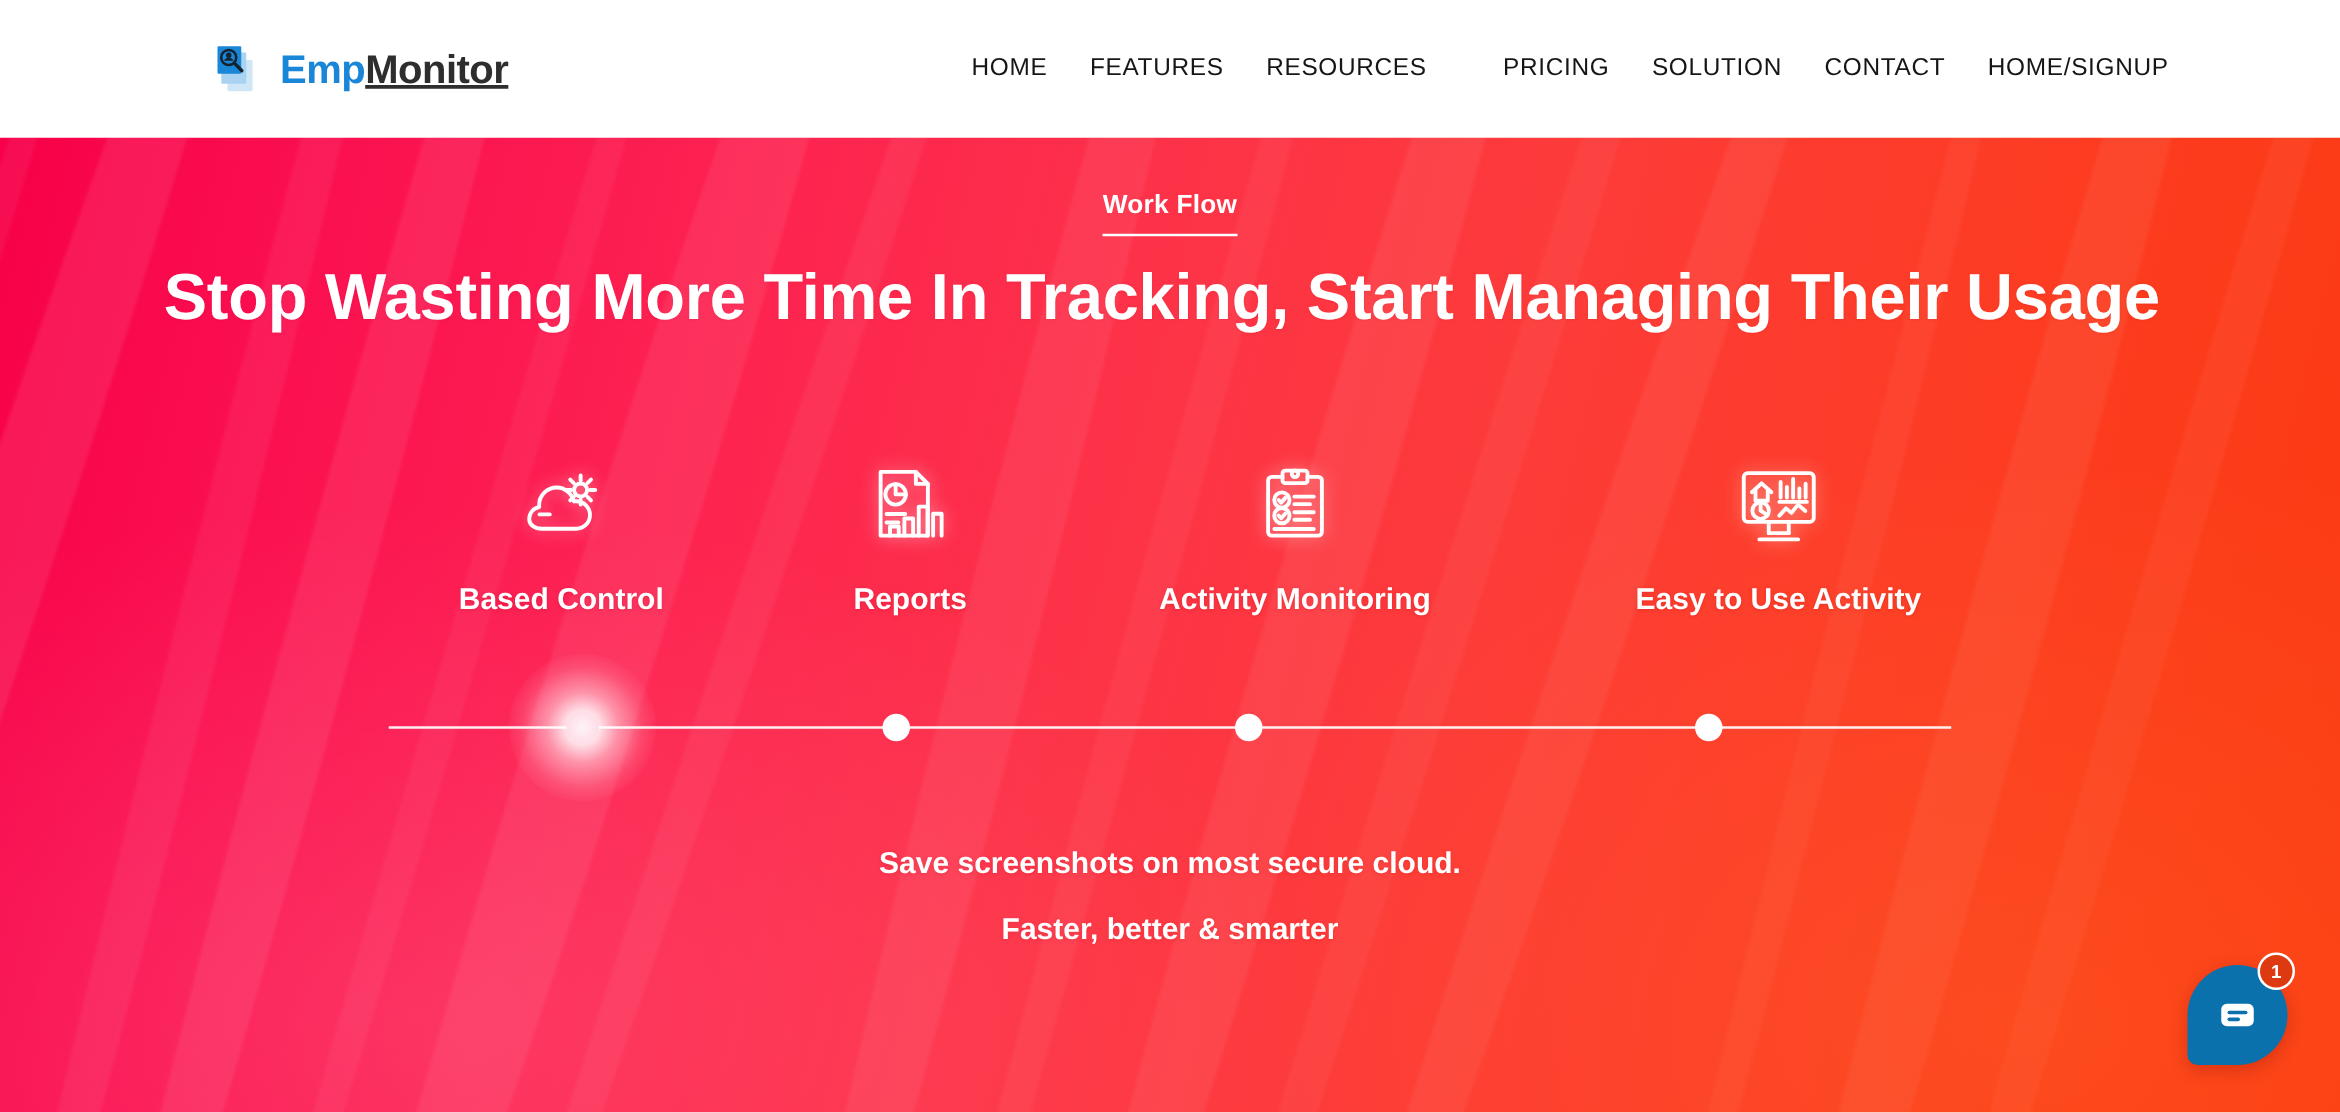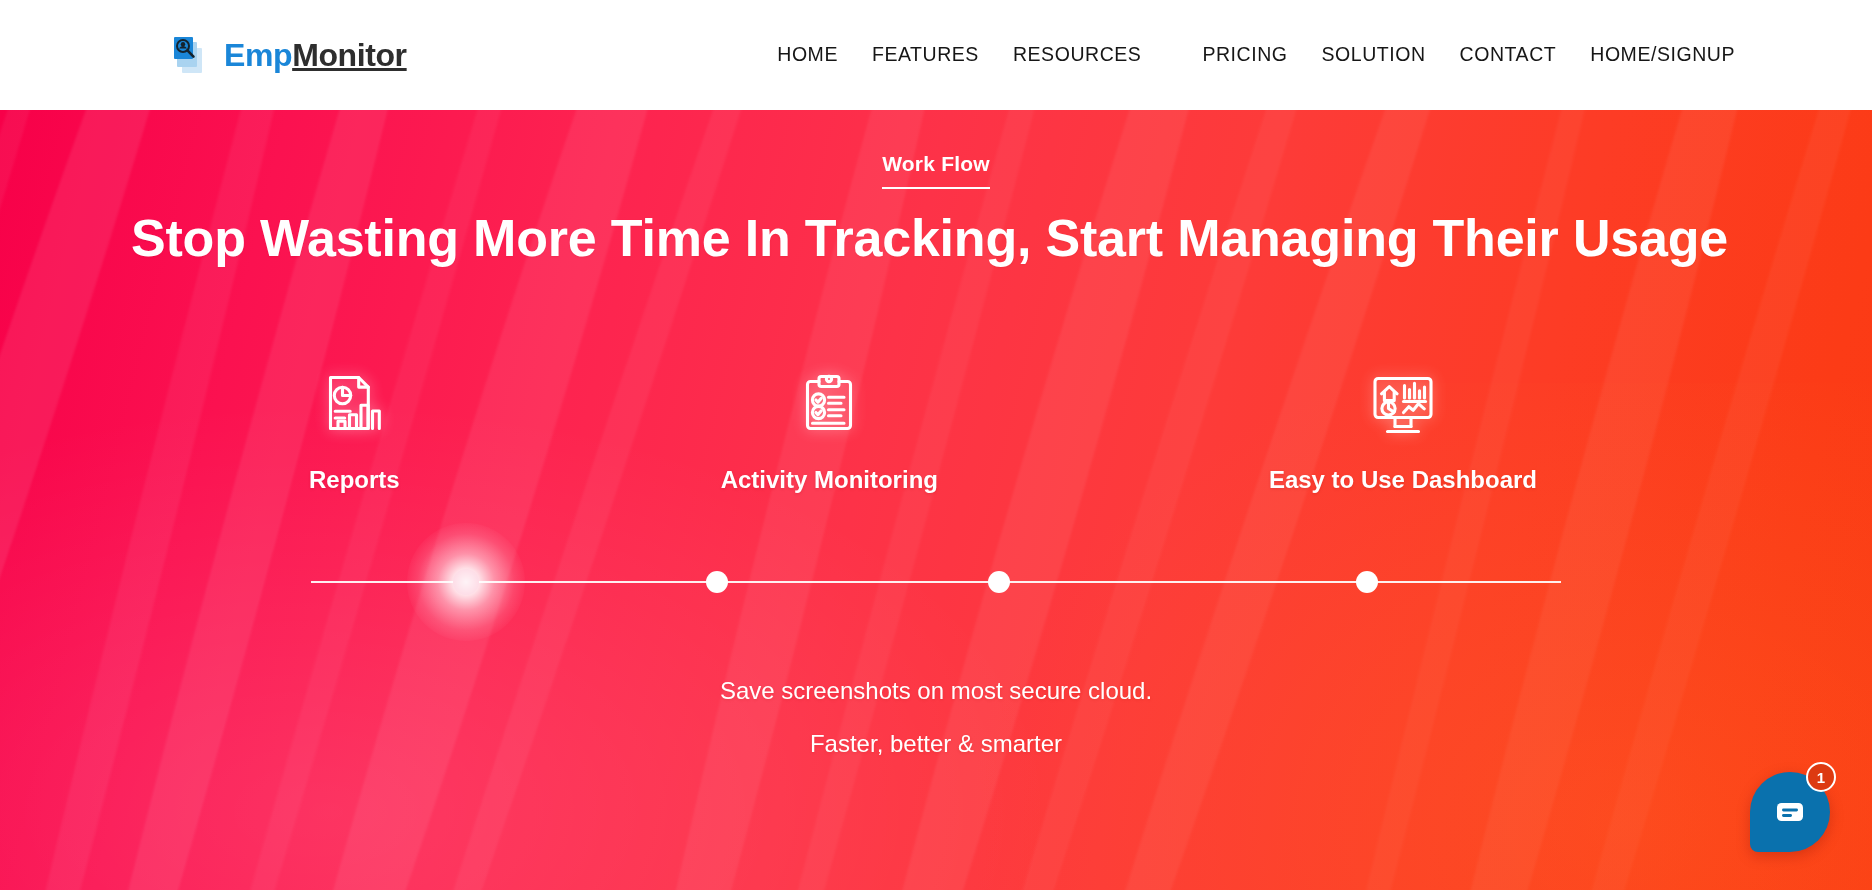--- a/index.html
+++ b/index.html
@@ -219,21 +219,21 @@
   }
 
   
   .tagline{
     margin-top:72px;
     text-align:center;
     color:#ffffff;
   }
   .tagline-line{
     font-size:24px;
-    font-weight:400;
+    font-weight:700;
     line-height:1.45;
     text-shadow:0 1px 3px rgba(170,20,10,.18);
   }
   .tagline-line + .tagline-line{ margin-top:18px; }
 
   
   .chat-widget{
     position:absolute;
     right:42px; bottom:38px;
     width:80px; height:80px;
@@ -320,20 +320,33 @@
   <div class="hero-glow-br"></div>
 
   <div class="hero-inner">
 
     <div class="eyebrow">Work Flow</div>
 
     <h1 class="hero-title">Stop Wasting More Time In Tracking, Start Managing Their Usage</h1>
 
     <div class="feature-row">
 
+      <div class="feature f-0">
+        <span class="feature-icon">
+          <svg viewBox="0 0 72 72" fill="none" stroke="#ffffff" stroke-width="3.1" stroke-linecap="round" stroke-linejoin="round" xmlns="http://www.w3.org/2000/svg" aria-hidden="true">
+            <path d="M20.5 56h27.5c6.1 0 11-4.9 11-11s-4.9-11-11-11c-.6 0-1.2.05-1.8.15C44.4 27.6 38.9 23 32.4 23c-7.8 0-14.1 6.3-14.1 14.1 0 .5.03 1 .08 1.5-4.6.8-8 4.8-8 9.6C10.4 53.1 14.9 56 20.5 56z"></path>
+            <path d="M18.6 44.5h8.2"></path>
+            <circle cx="51.5" cy="25" r="5.2"></circle>
+            <path d="M51.5 13.3v4.1M51.5 32.6v4.1M39.8 25h4.1M59.1 25h4.1
+                     M43.2 16.7l2.9 2.9M56.9 30.4l2.9 2.9
+                     M59.8 16.7l-2.9 2.9M46.1 30.4l-2.9 2.9"></path>
+          </svg>
+        </span>
+        <div class="feature-label">Based Control</div>
+      </div>
 
       <div class="feature f-1">
         <span class="feature-icon">
           <svg viewBox="0 0 72 72" fill="none" stroke="#ffffff" stroke-width="3.1" stroke-linecap="round" stroke-linejoin="round" xmlns="http://www.w3.org/2000/svg" aria-hidden="true">
             <path d="M12.5 10.5h28.2l9.6 9.6v41.4H12.5z"></path>
             <path d="M40.7 10.5v9.6h9.6"></path>
             <circle cx="24.5" cy="28.5" r="8.2"></circle>
             <path d="M24.5 20.3v8.2h8.2"></path>
             <path d="M17.2 44.2h15M17.2 51h9.5"></path>
             <path d="M20 61.5v-7.3h7v7.3M31.5 61.5V47.8h7v13.7M43 61.5V38.3h7v23.2M54.5 61.5V44h6.8v17.5"></path>
@@ -366,21 +379,21 @@
             <path d="M28 50.5v9M44 50.5v9"></path>
             <path d="M14.5 26.8l7.8-7.1 7.8 7.1"></path>
             <path d="M17.4 25v8.6h9.8V25"></path>
             <circle cx="21.5" cy="41.5" r="6.6"></circle>
             <path d="M21.5 34.9v6.6l5.5 3.6"></path>
             <path d="M37.5 31V18.6M42.5 31V22.5M47.5 31V16.2M52.5 31V23.8M57.5 31V20"></path>
             <path d="M36.5 34.5h22"></path>
             <path d="M36.5 45.5l5.3-5.8 4.4 3.6 5.2-6.6 5.9 5.1"></path>
           </svg>
         </span>
-        <div class="feature-label">Easy to Use Dashboard</div>
+        <div class="feature-label">Easy to Use Activity</div>
       </div>
 
     </div>
 
     <div class="timeline">
       <div class="timeline-track"></div>
       <div class="timeline-dots" id="timeline-dots">
           <span class="tl-dot active" style="left: 12.4%;"></span>
           <span class="tl-dot" style="left: 32.5%;"></span>
           <span class="tl-dot" style="left: 55%;"></span>

